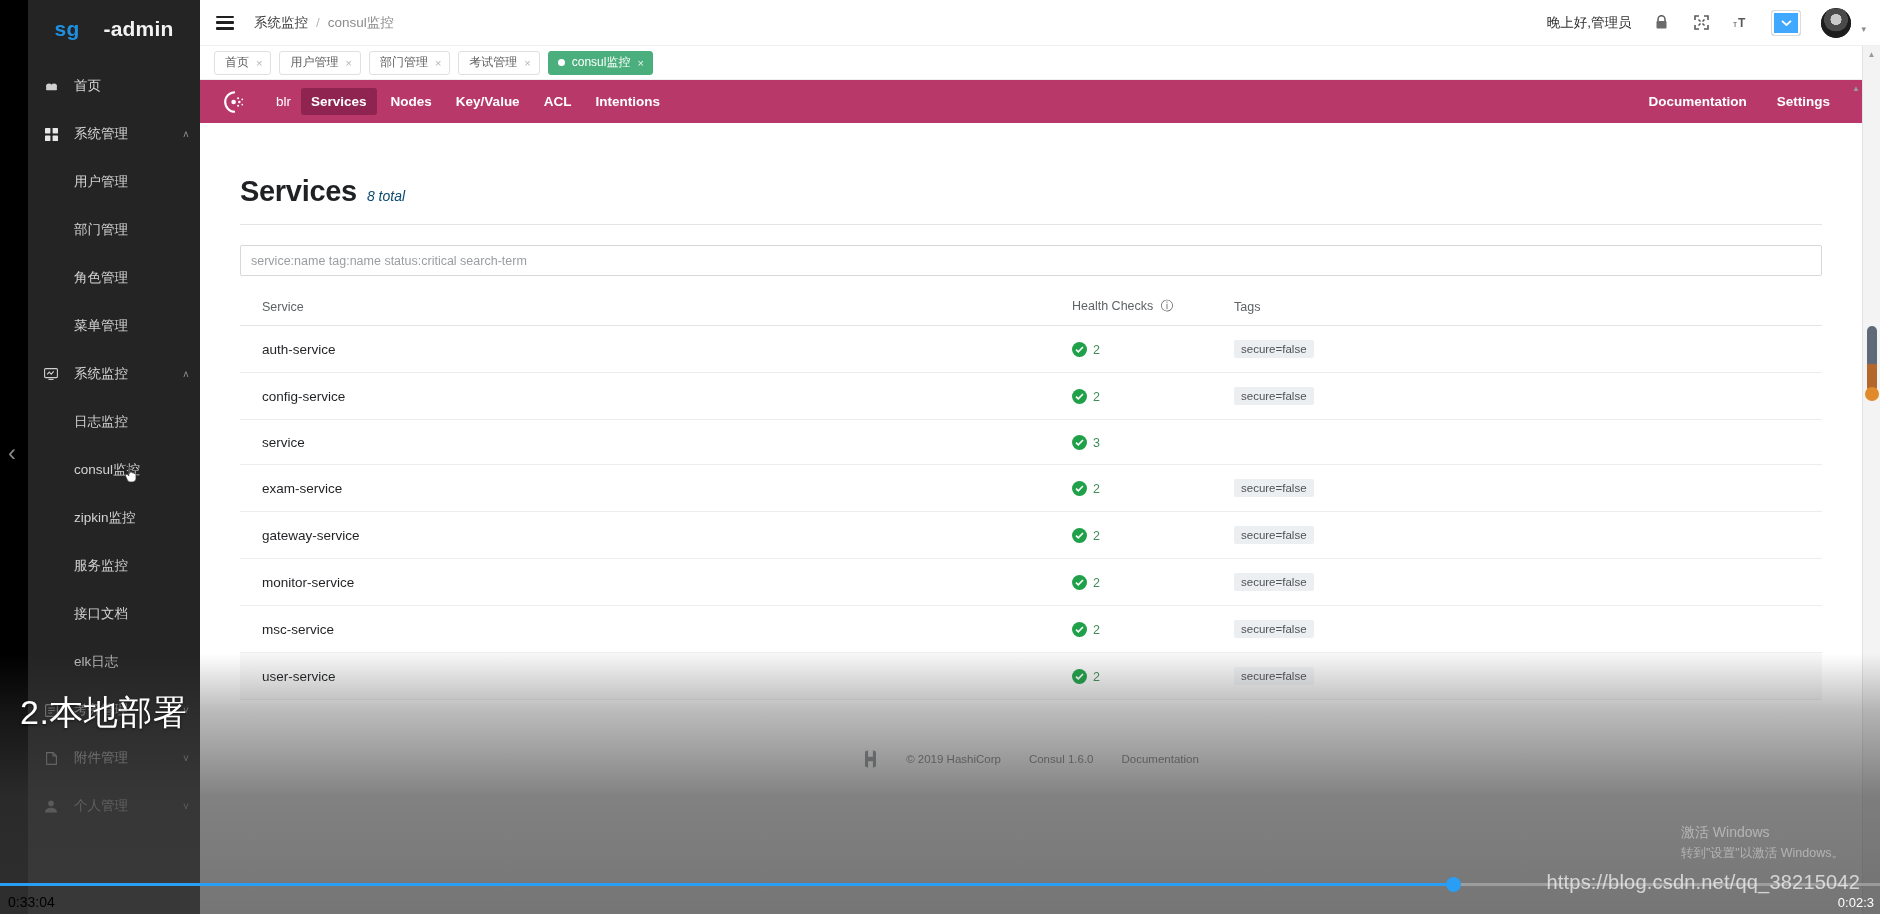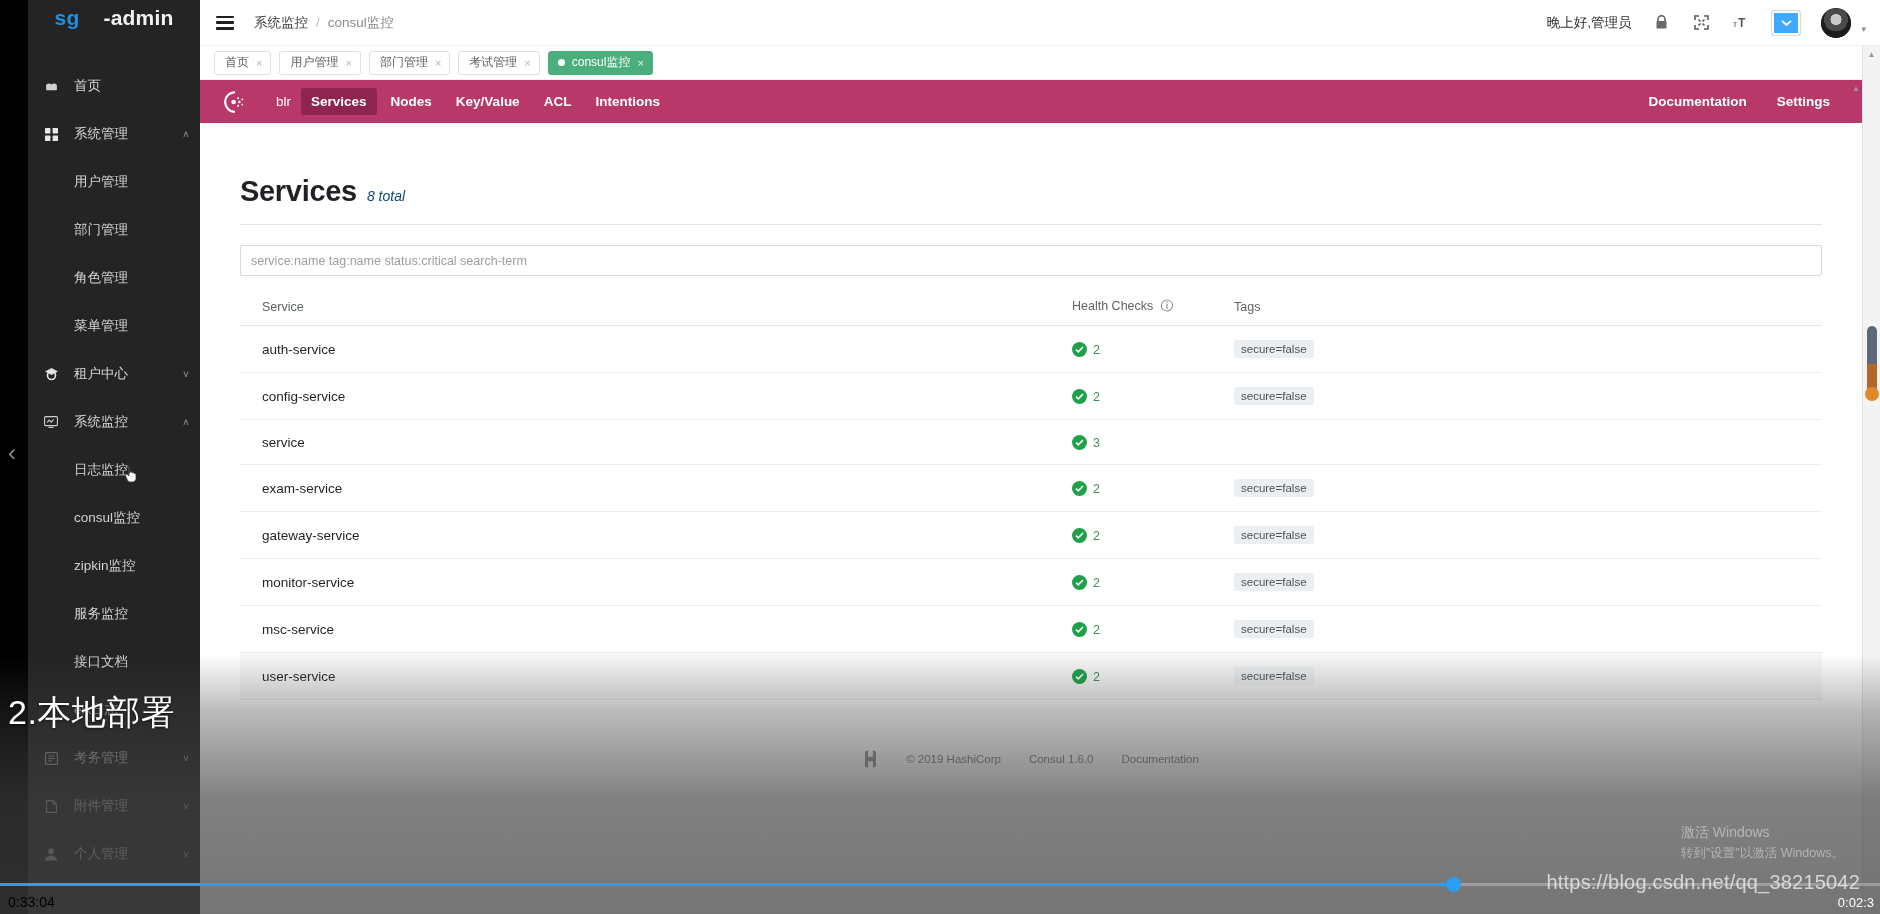--- a/index.html
+++ b/index.html
@@ -7,21 +7,21 @@
   body { font-family:"Liberation Sans", sans-serif; -webkit-font-smoothing:antialiased; }
 
   #screen { position:relative; width:1880px; height:914px; background:#fff; overflow:hidden; }
 
   
   .gutter { position:absolute; left:0; top:0; width:28px; height:914px; background:#000; z-index:30; }
   .gutter .chev { position:absolute; left:3px; top:438px; width:18px; height:30px; color:#8a8a8a; font-size:24px; line-height:30px; text-align:center; }
 
   
   .sidebar { position:absolute; left:28px; top:0; width:172px; height:914px; background:#242424; z-index:20; overflow:hidden; }
-  .logo { height:46px; display:flex; align-items:flex-start; justify-content:center; font-size:21px; font-weight:600; letter-spacing:.2px; margin-top:6px;gap:24px; }
+  .logo { height:46px; display:flex; align-items:center; justify-content:center; font-size:21px; font-weight:600; letter-spacing:.2px; margin-top:6px;gap:24px; }
   .logo .sg { color:#1f8fe0; }
   .logo .rest { color:#f2f2f2; }
 
   .nav { margin-top:10px; }
   .nav-item { position:relative; display:flex; align-items:center; height:48px; color:#d6d6d6; font-size:13.5px; cursor:pointer; }
   .nav-item .ic { width:46px; display:flex; align-items:center; justify-content:center; color:#cfcfcf; font-size:13px; }
   .nav-item .lbl { flex:1; }
   .nav-item .arrow { width:28px; text-align:center; font-size:10px; color:#9a9a9a; }
   .nav-item.sub { padding-left:46px; color:#d2d2d2; font-size:13.5px; height:48px; }
   .nav-item.sub.dim { color:#b9b9b9; }
@@ -105,21 +105,21 @@
   
   .fade { position:absolute; left:0; right:0; bottom:0; height:260px; z-index:40; pointer-events:none;
           background:linear-gradient(rgba(40,40,40,0) 0%, rgba(60,60,60,.35) 22%, rgba(64,64,64,.66) 55%, rgba(64,64,64,.72) 100%); }
 
   .wm-win { position:absolute; right:36px; bottom:52px; z-index:45; text-align:left; color:rgba(255,255,255,.42); }
   .wm-win .l1 { font-size:14px; }
   .wm-win .l2 { font-size:12.5px; margin-top:3px; }
 
   .wm-url { position:absolute; right:20px; bottom:20px; z-index:46; font-size:20px; color:rgba(235,235,235,.80); letter-spacing:.2px; }
 
-  .overlay-title { position:absolute; left:8px; bottom:178px; z-index:46; color:#fff; font-size:34px; letter-spacing:.5px;
+  .overlay-title { position:absolute; left:20px; bottom:178px; z-index:46; color:#fff; font-size:34px; letter-spacing:.5px;
                    text-shadow:0 1px 3px rgba(0,0,0,.6); }
 
   .progress { position:absolute; left:0; right:0; bottom:28px; height:3px; background:rgba(255,255,255,.28); z-index:47; }
   .progress .done { position:absolute; left:0; top:0; height:3px; background:#2a9df4; width:77.3%; }
   .progress .handle { position:absolute; top:-6px; width:15px; height:15px; border-radius:50%; background:#2a9df4; left:77.3%; margin-left:-7px; }
 
   .time-left { position:absolute; left:8px; bottom:4px; z-index:47; color:#000000; font-size:14px; }
   .time-right { position:absolute; right:6px; bottom:4px; z-index:47; color:#fff; font-size:13px; }
 
   .cursor { position:absolute; left:124px; top:464px; width:16px; height:20px; z-index:50; }
@@ -170,30 +170,20 @@
           <span class="lbl">部门管理</span>
           <span class="arrow"></span>
         </div>
         <div class="nav-item sub">
           <span class="lbl">角色管理</span>
           <span class="arrow"></span>
         </div>
         <div class="nav-item sub">
           <span class="lbl">菜单管理</span>
           <span class="arrow"></span>
-        </div>
-        <div class="nav-item">
-          <span class="ic">
-            <svg width="13" height="13" viewBox="0 0 13 13" fill="#e8e8e8">
-              <path d="M6.5 0l6.5 3.5-6.5 3.5L0 3.5z" opacity=".95"></path>
-              <circle cx="6.5" cy="7.5" r="4" fill="none" stroke="#e8e8e8" stroke-width="1.6"></circle>
-            </svg>
-          </span>
-          <span class="lbl">租户中心</span>
-          <span class="arrow">˅</span>
         </div>
         <div class="nav-item">
           <span class="ic">
             <svg width="14" height="12" viewBox="0 0 14 12" fill="none" stroke="#cfcfcf" stroke-width="1.1">
               <rect x=".6" y=".6" width="12.8" height="9" rx="1"></rect>
               <path d="M4.5 11.4h5"></path>
               <path d="M3.2 6.4l2-2.3 2 2 2.5-2.8" stroke="#cfcfcf"></path>
             </svg>
           </span>
           <span class="lbl">系统监控</span>

